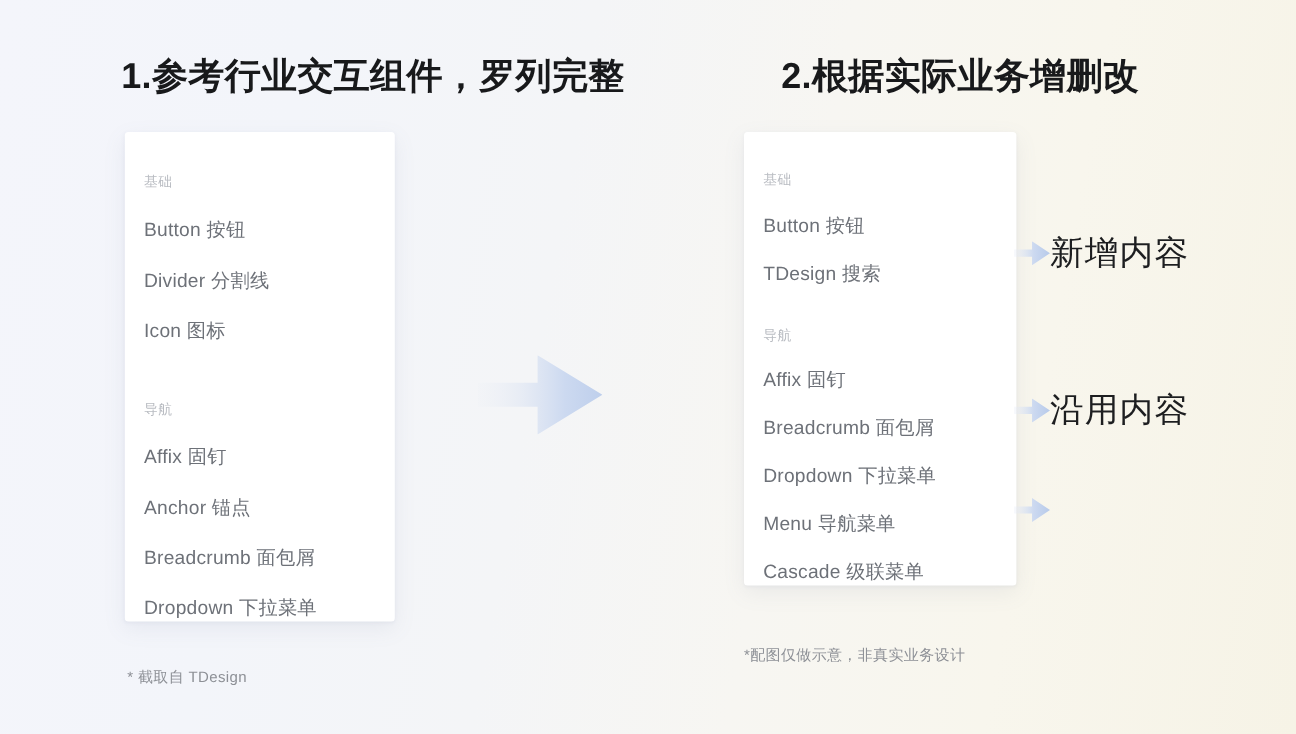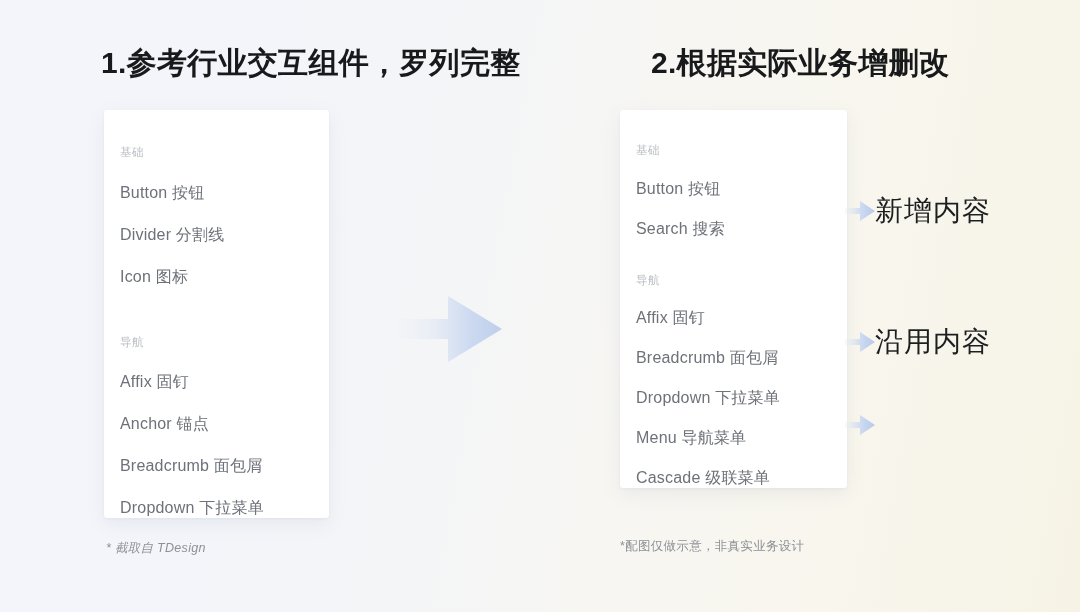--- a/index.html
+++ b/index.html
@@ -127,21 +127,21 @@
   .anno-3 { left: 845px; top: 415px; }
 
   
   .footnote {
     position: absolute;
     font-size: 12.5px;
     color: #8d9096;
     letter-spacing: 0.3px;
     white-space: nowrap;
   }
-  .footnote-left  { left: 106px; top: 540px; font-style: italic; }
+  .footnote-left  { left: 106px; top: 556px; }
   .footnote-right { left: 620px; top: 538px; }
 </style>
 </head>
 <body>
 
 <div class="stage">
 
   <div class="heading heading-1">1.参考行业交互组件，罗列完整</div>
 
   <div class="heading heading-2">2.根据实际业务增删改</div>
@@ -166,21 +166,21 @@
     </div>
   </div>
 
   <div class="card card-right">
     <div class="card-inner">
       <div class="spacer-top"></div>
 
       <div class="group-label">基础</div>
 
       <div class="item">Button 按钮</div>
-      <div class="item">Search 搜索</div>
+      <div class="item">TDesign 搜索</div>
 
       <div class="group-label second">导航</div>
 
       <div class="item">Affix 固钉</div>
       <div class="item">Breadcrumb 面包屑</div>
       <div class="item">Dropdown 下拉菜单</div>
       <div class="item">Menu 导航菜单</div>
       <div class="item">Cascade 级联菜单</div>
     </div>
   </div>

